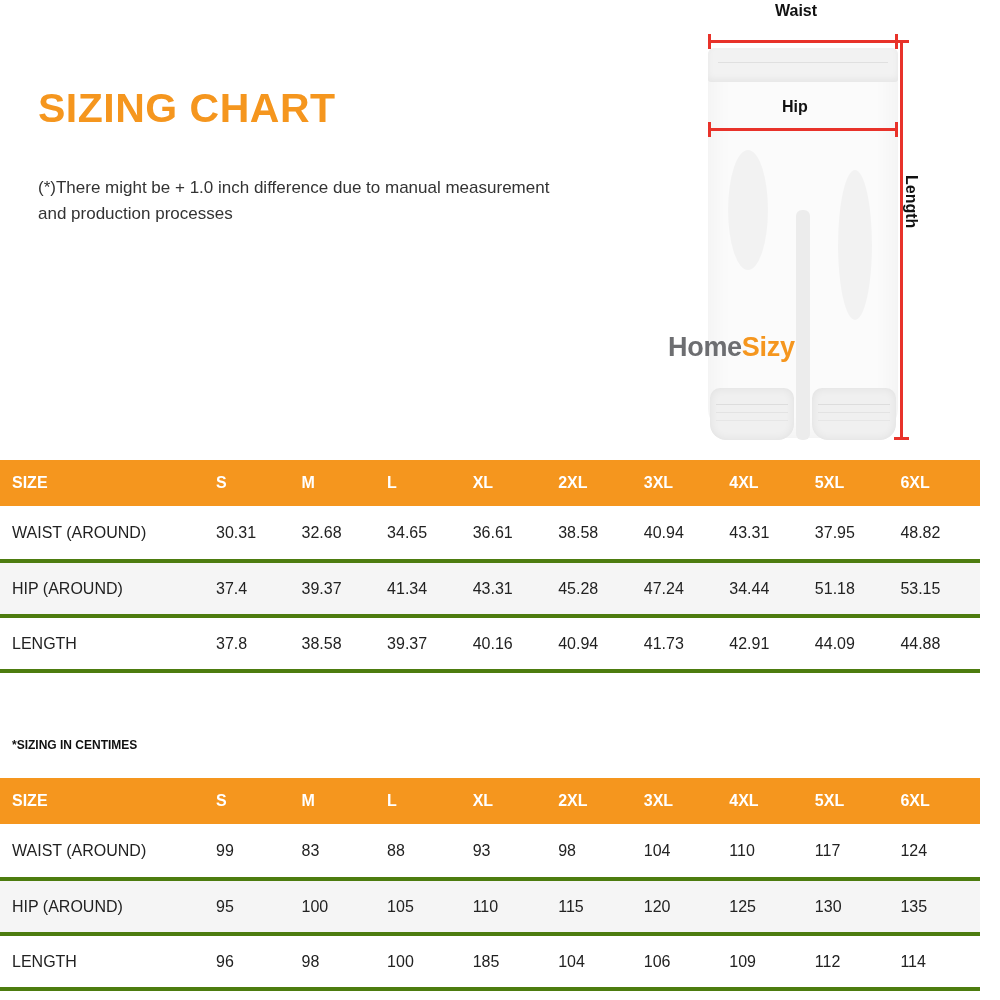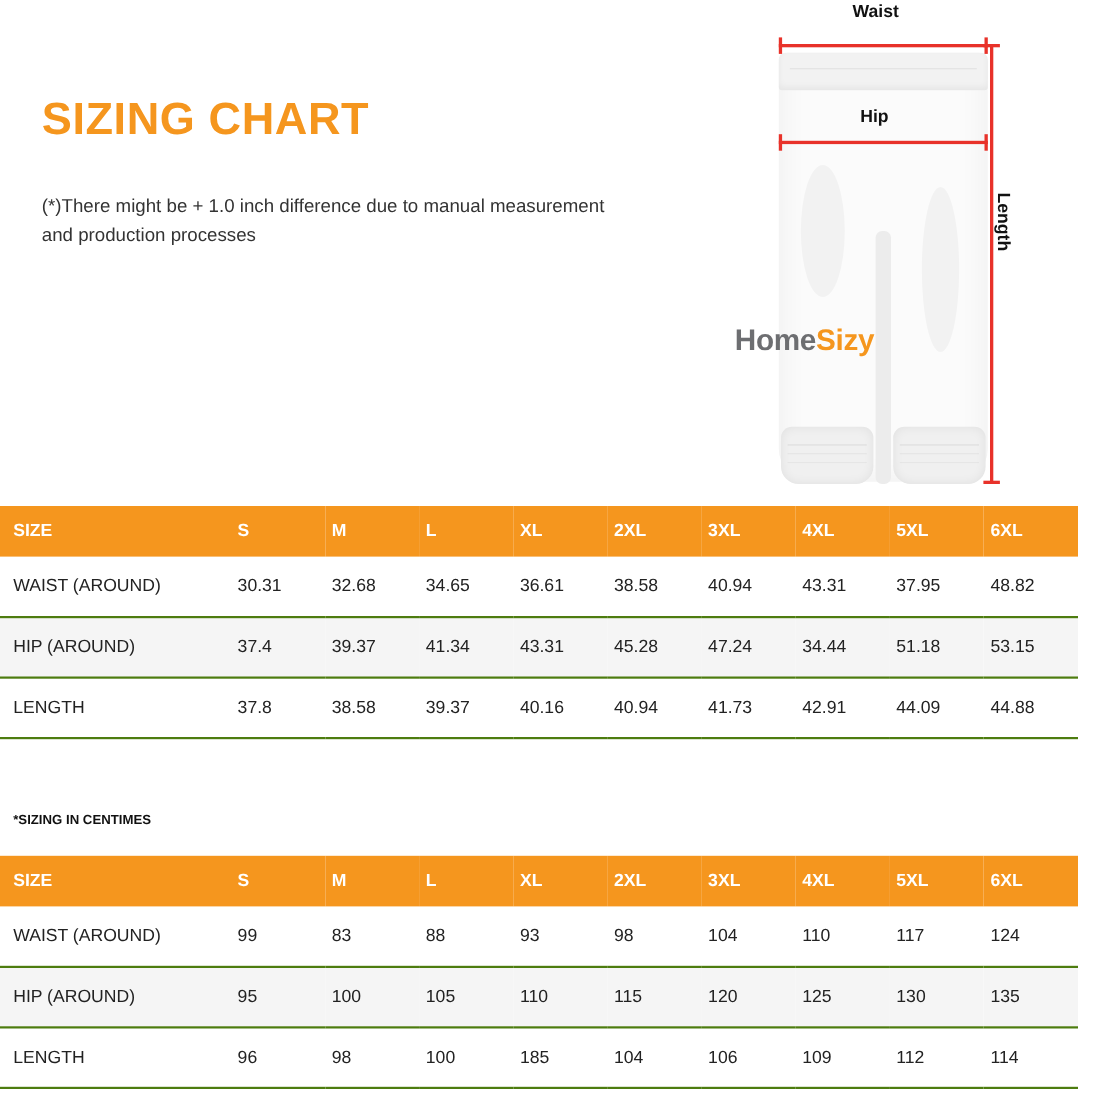--- a/index.html
+++ b/index.html
@@ -144,21 +144,21 @@
   .arrow-v:after { bottom: 0; }
   .vert-text {
     position: absolute;
     transform: rotate(90deg);
     transform-origin: left top;
     white-space: nowrap;
   }
 
   .brand {
     position: absolute;
-    left: 8px; top: 294px;
+    left: 8px; top: 332px;
     font-size: 27px;
     font-weight: bold;
     letter-spacing: -0.3px;
   }
   .brand .home { color: #6d6e71; }
   .brand .sizy { color: #F5961E; }
 
   
   .table {
     width: 980px;
@@ -173,21 +173,21 @@
     height: 46px;
     text-align: left;
     padding: 0 6px;
   }
   .table thead th.first { padding-left: 12px; width: 210px; }
   .table tbody td {
     font-size: 16px;
     height: 55px;
     color: #222;
     padding: 0 6px;
-    border-bottom: 2px solid #4d7c0f;
+    border-bottom: 4px solid #4d7c0f;
   }
   .table tbody td.first { padding-left: 12px; font-weight: normal; }
   .table tbody tr.alt td { background: #f5f5f5; }
 
   .table1 { position: absolute; left: 0; top: 460px; }
   .table2 { position: absolute; left: 0; top: 778px; }
 
   .cm-note {
     position: absolute;
     left: 12px; top: 738px;

